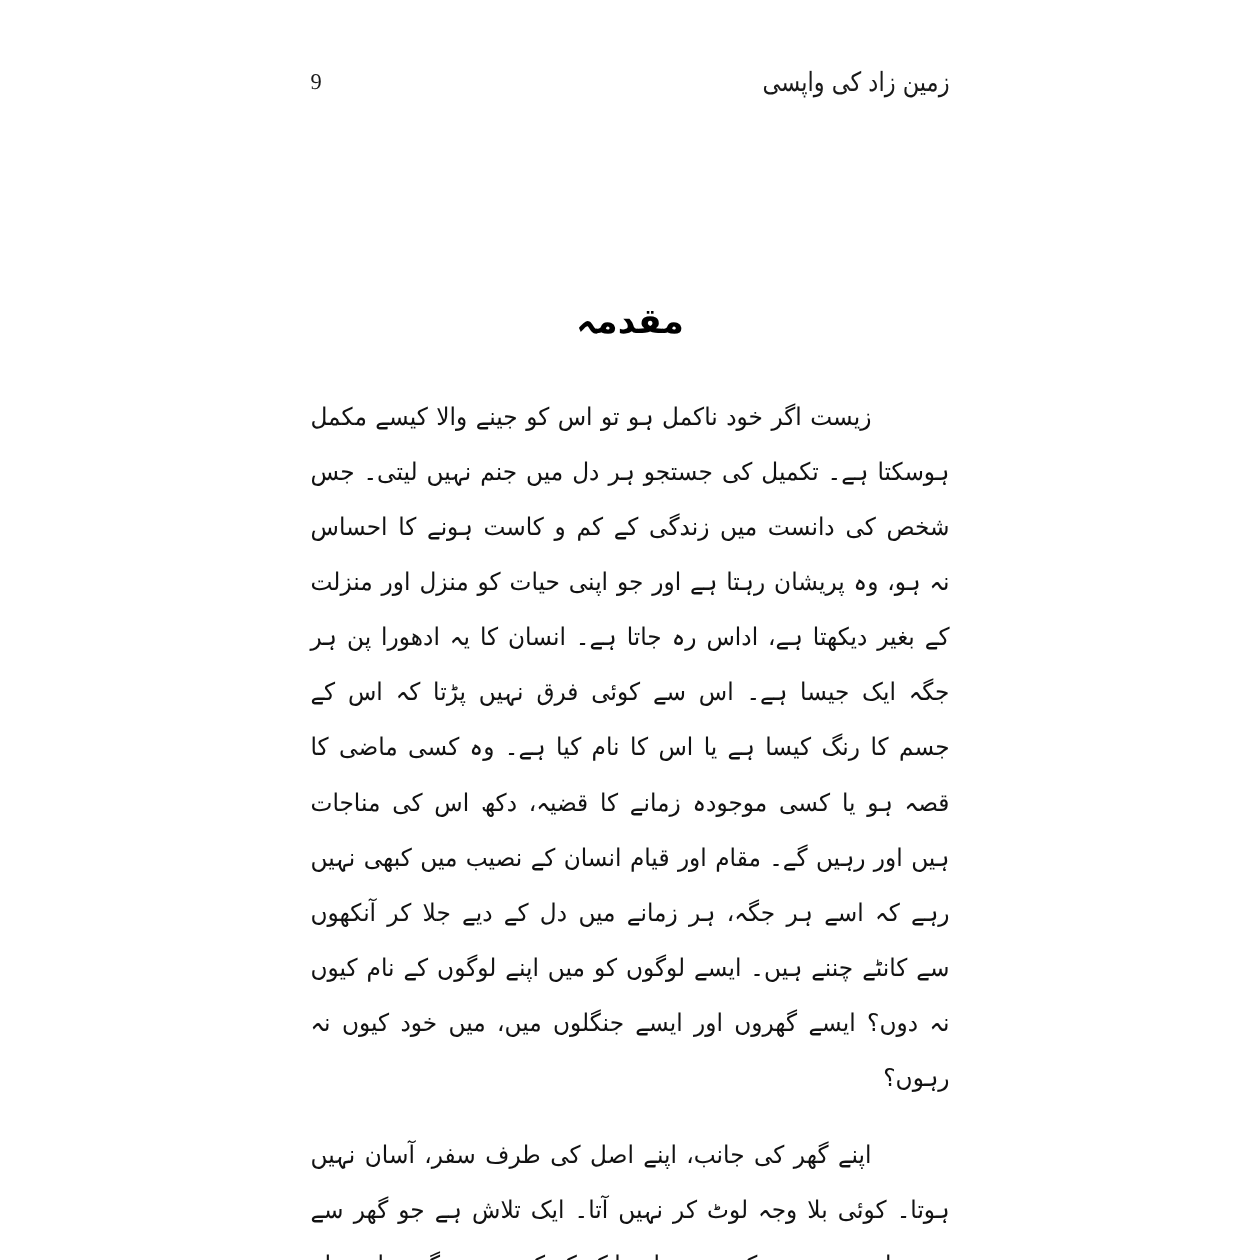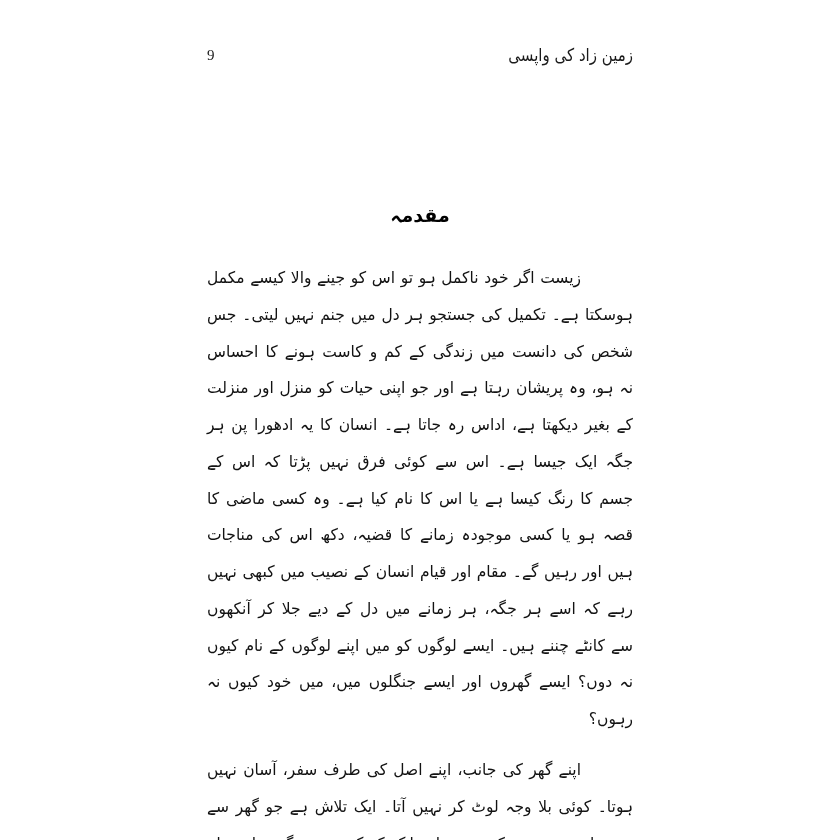--- a/index.html
+++ b/index.html
@@ -58,21 +58,21 @@
     position: absolute;
     top: 200px;
     left: 207px;
     width: 426px;
     direction: rtl;
     text-align: justify;
   }
 
   .section-heading {
     text-align: center;
-    font-size: 19px;
+    font-size: 23px;
     line-height: 30px;
     font-weight: 700;
     margin: 0 0 30px 0;
     color: #000000;
     letter-spacing: -0.5px;
   }
 
   .para {
     margin: 0 0 2px 0;
     font-size: 15.5px;

